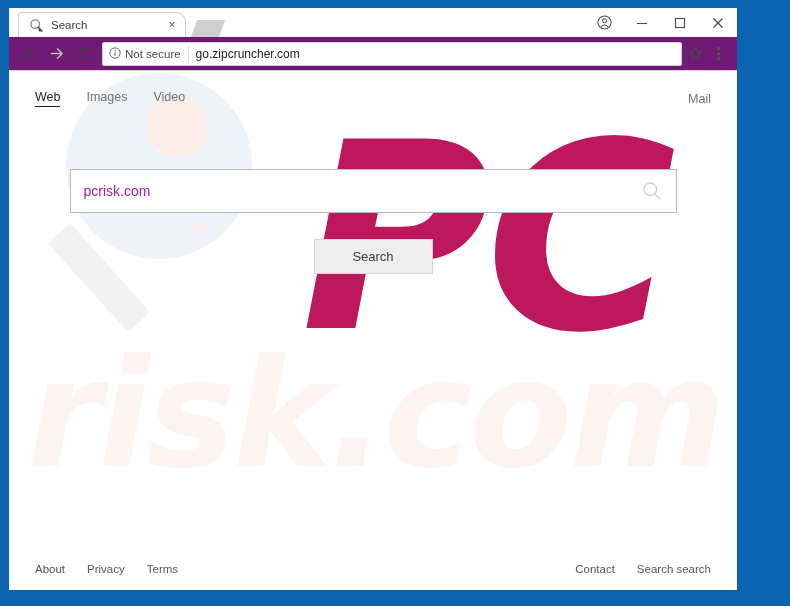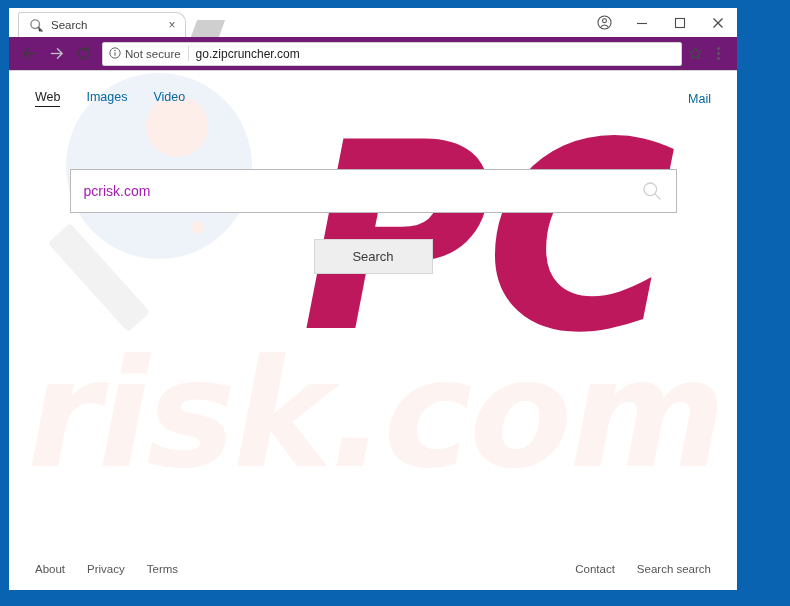--- a/index.html
+++ b/index.html
@@ -260,21 +260,21 @@
     position: relative;
     z-index: 3;
     display: flex;
     align-items: center;
     padding: 18px 26px 0 26px;
     text-align: center;
   }
   #nav-left { display: flex; gap: 26px; }
   .nav-link {
     font-size: 12.5px;
-    color: #0369a1;
+    color: #737373;
     cursor: pointer;
     text-decoration: none;
     padding-bottom: 2px;
   }
   .nav-link.active {
     color: #1a1a1a;
     border-bottom: 1px solid #1a1a1a;
   }
   #nav-right { margin-left: auto; }
 

